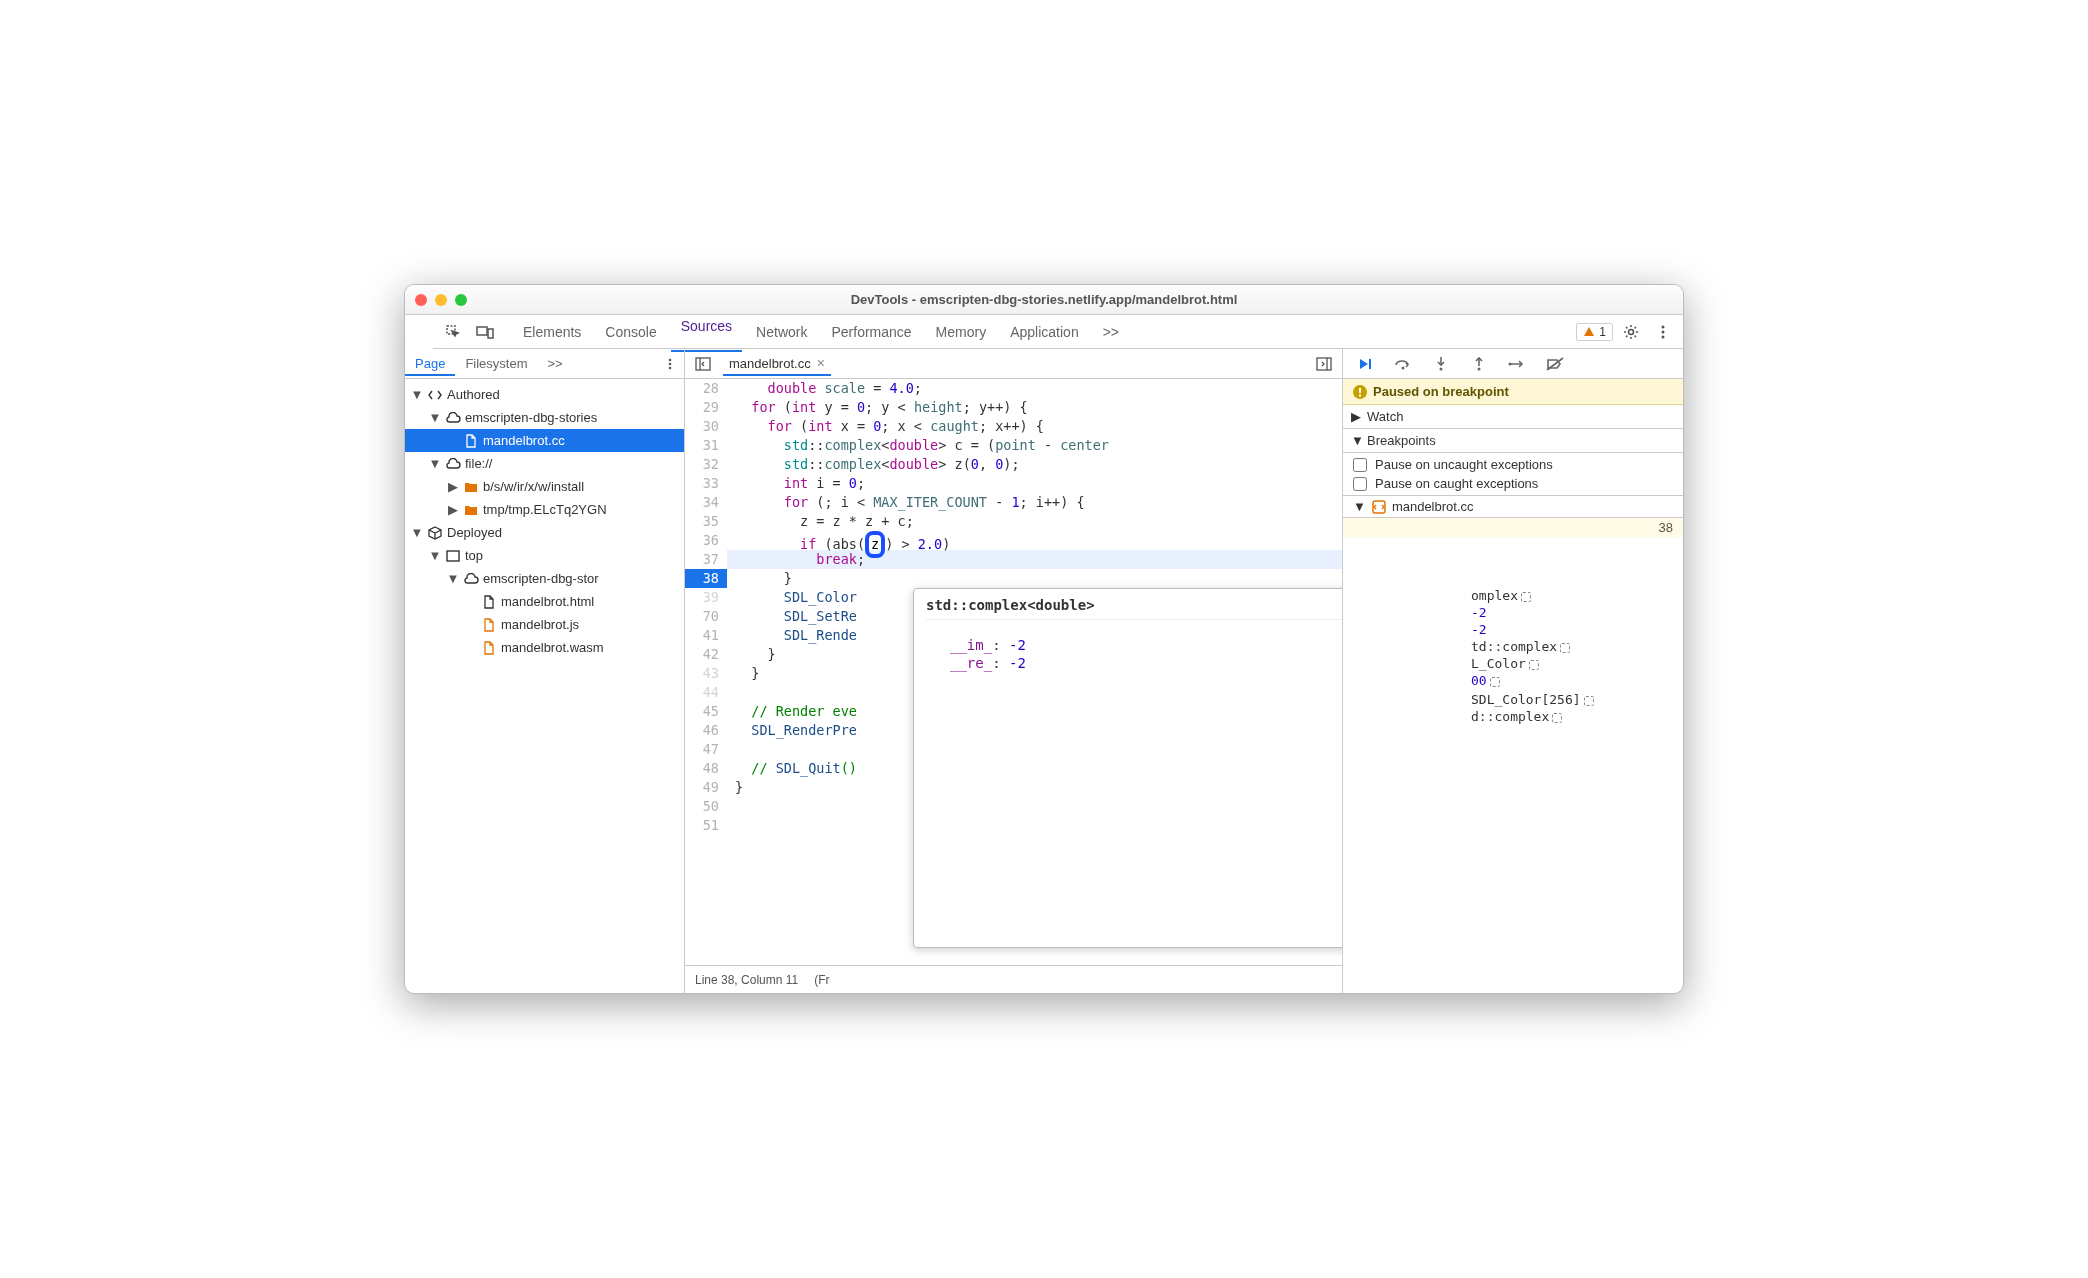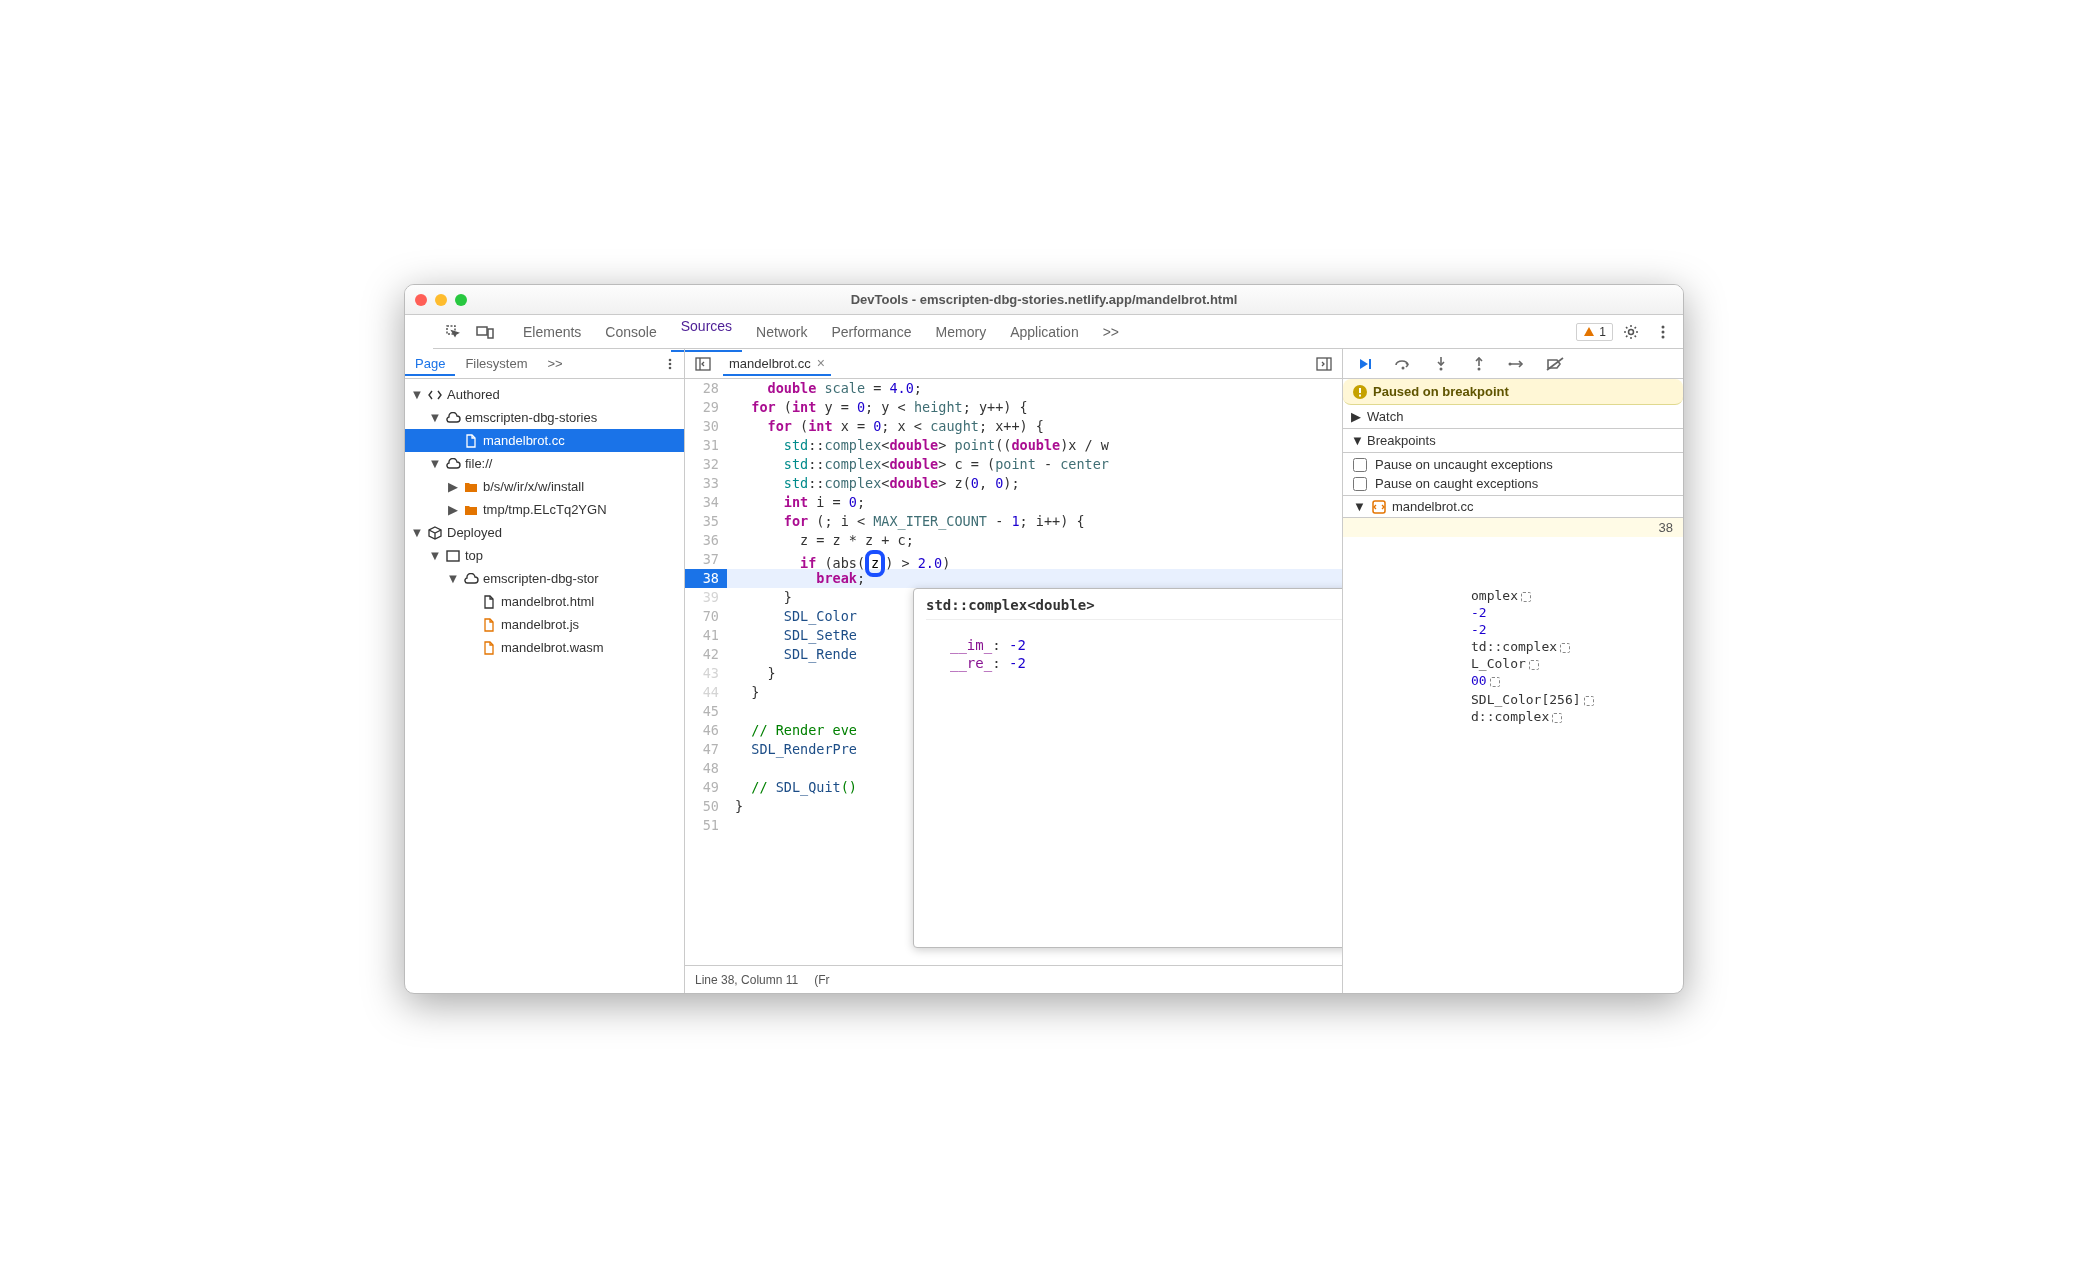--- a/index.html
+++ b/index.html
@@ -76,31 +76,31 @@
   .gutter { width:42px; text-align:right; color:#b3b3b3; background:#fff; user-select:none;}
   .gutter .ln { height:19px; padding-right:8px; line-height:19px; position:relative;}
   .gutter .ln.exec { background:var(--blue); color:#fff; }
   .gutter .ln.exec::after{
     content:''; position:absolute; right:-9px; top:0; border:9.5px solid transparent; border-left-color:var(--blue);
   }
   .gutter .ln.dim{color:#d4d4d4;}
   .code { flex:1; overflow:hidden;}
   .codeline { height:19px; line-height:19px; white-space:pre; padding-left:8px;}
   .codeline.execline { background:var(--exec-line);}
-  .kw{color:#aa0d91;font-weight:bold;} .num{color:#1c00cf;} .nm{color:#3f6e74;} .cm{color:#008000;} .fn{color:#1c4d87;}
+  .kw{color:#aa0d91;} .num{color:#1c00cf;} .nm{color:#3f6e74;} .cm{color:#008000;} .fn{color:#1c4d87;}
   .std{color:#008b8b;}
   .highlight-z {
     display:inline-block; border:4px solid #1a4fff; border-radius:8px; padding:0 2px; color:#000;
   }
   .statusbar { height:28px; border-top:1px solid var(--border); display:flex; align-items:center; padding:0 10px; gap:16px; color:#555; font-size:12px;}
   
   .right { width:340px; display:flex; flex-direction:column; min-height:0;}
   .dbgtoolbar { height:30px; border-bottom:1px solid var(--border); display:flex; align-items:center; gap:10px; padding:0 8px;}
   .dbgtoolbar .iconbtn{color:#666;}
-  .paused { background:var(--yellow-bg); padding:5px 10px; font-weight:600; color:#5f5400; display:flex; align-items:center; gap:6px; border-bottom:1px solid #e0d98f;border-radius:8px;}
+  .paused { background:var(--yellow-bg); padding:5px 10px; font-weight:600; color:#5f5400; display:flex; align-items:center; gap:6px; border-bottom:1px solid #e0d98f;}
   .section-hdr { padding:4px 8px; border-bottom:1px solid var(--border); display:flex; align-items:center; gap:6px; font-size:13px; background:#fff;}
   .section-hdr .ar{width:10px;}
   .bp-body { padding:2px 0; border-bottom:1px solid var(--border);}
   .cbrow { display:flex; align-items:center; gap:8px; padding:2px 10px;}
   .cbrow input{width:14px;height:14px;}
   .bpfile { display:flex; align-items:center; gap:6px; padding:3px 10px; border-bottom:1px solid var(--border);}
   .bpfile .icon{color:#e37400;}
   .bpline { display:flex; padding:2px 10px; background:#fffbe6;}
   .bpline .num{margin-left:auto;}
   .rvars { flex:1; overflow:hidden; font-family: ui-monospace, Menlo, monospace; font-size:13px;}
@@ -358,21 +358,20 @@
             <div class="ln">47</div>
             <div class="ln">48</div>
             <div class="ln">49</div>
             <div class="ln">50</div>
             <div class="ln">51</div>
           </div>
         <div class="code" id="code">
             <div class="codeline">    <span class="kw">double</span> <span class="nm">scale</span> = <span class="num">4.0</span>;</div>
             <div class="codeline">  <span class="kw">for</span> (<span class="kw">int</span> y = <span class="num">0</span>; y &lt; <span class="nm">height</span>; y++) {</div>
             <div class="codeline">    <span class="kw">for</span> (<span class="kw">int</span> x = <span class="num">0</span>; x &lt; <span class="nm">caught</span>; x++) {</div>
-            <div class="codeline">      <span class="std">std</span>::<span class="nm">complex</span>&lt;<span class="kw">double</span>&gt; <span class="nm">point</span>((<span class="kw">double</span>)x / w</div>
             <div class="codeline">      <span class="std">std</span>::<span class="nm">complex</span>&lt;<span class="kw">double</span>&gt; c = (<span class="nm">point</span> - <span class="nm">center</span></div>
             <div class="codeline">      <span class="std">std</span>::<span class="nm">complex</span>&lt;<span class="kw">double</span>&gt; z(<span class="num">0</span>, <span class="num">0</span>);</div>
             <div class="codeline">      <span class="kw">int</span> i = <span class="num">0</span>;</div>
             <div class="codeline">      <span class="kw">for</span> (; i &lt; <span class="nm">MAX_ITER_COUNT</span> - <span class="num">1</span>; i++) {</div>
             <div class="codeline">        z = z * z + c;</div>
             <div class="codeline">        <span class="kw">if</span> (abs(<span class="highlight-z">z</span>) &gt; <span class="num">2.0</span>)</div>
             <div class="codeline execline">          <span class="kw">break</span>;</div>
             <div class="codeline">      }</div>
             <div class="codeline">      <span class="fn">SDL_Color</span></div>
             <div class="codeline">      <span class="fn">SDL_SetRe</span></div>

